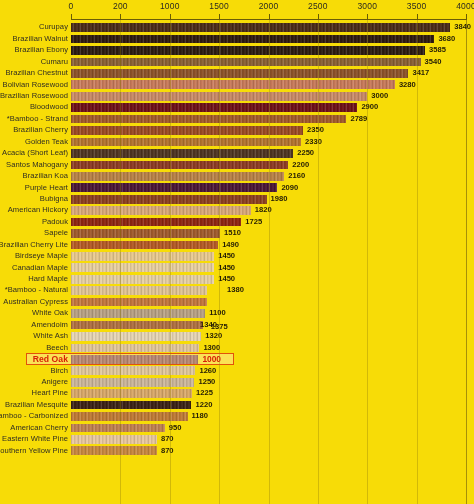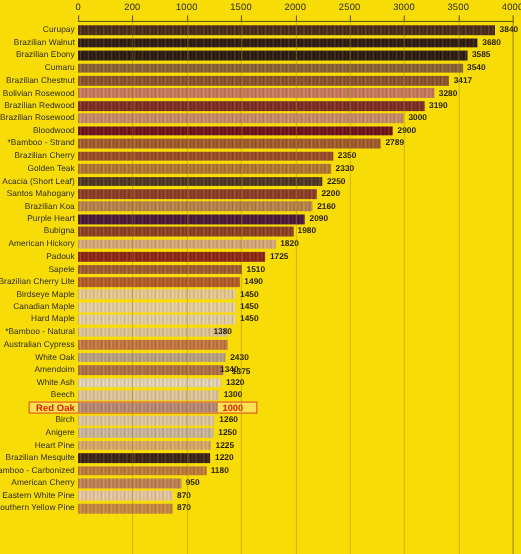--- a/index.html
+++ b/index.html
@@ -183,25 +183,20 @@
         <div class="row-label">Brazilian Chestnut</div>
         <div class="bar" style="width: 337.429px; background-color: rgb(141, 82, 40); background-image: repeating-linear-gradient(90deg, rgba(0, 0, 0, 0.22) 0px, rgba(0, 0, 0, 0) 1.2px, rgba(255, 255, 255, 0.16) 2.4px, rgba(0, 0, 0, 0.1) 3.6px, rgba(0, 0, 0, 0) 5px, rgba(255, 255, 255, 0.1) 6.2px, rgba(0, 0, 0, 0.16) 7px);"></div>
         <div class="bar-value" style="left: 412.429px;">3417</div>
       </div>
       <div class="row">
         <div class="row-label">Bolivian Rosewood</div>
         <div class="bar" style="width: 323.9px; background-color: rgb(201, 122, 90); background-image: repeating-linear-gradient(90deg, rgba(0, 0, 0, 0.22) 0px, rgba(0, 0, 0, 0) 1.2px, rgba(255, 255, 255, 0.16) 2.4px, rgba(0, 0, 0, 0.1) 3.6px, rgba(0, 0, 0, 0) 5px, rgba(255, 255, 255, 0.1) 6.2px, rgba(0, 0, 0, 0.16) 7px);"></div>
         <div class="bar-value" style="left: 398.9px;">3280</div>
       </div>
       <div class="row">
-        <div class="row-label">Brazilian Redwood</div>
-        <div class="bar" style="width: 315.012px; background-color: rgb(125, 42, 32); background-image: repeating-linear-gradient(90deg, rgba(0, 0, 0, 0.22) 0px, rgba(0, 0, 0, 0) 1.2px, rgba(255, 255, 255, 0.16) 2.4px, rgba(0, 0, 0, 0.1) 3.6px, rgba(0, 0, 0, 0) 5px, rgba(255, 255, 255, 0.1) 6.2px, rgba(0, 0, 0, 0.16) 7px);"></div>
-        <div class="bar-value" style="left: 390.012px;">3190</div>
-      </div>
-      <div class="row">
         <div class="row-label">Brazilian Rosewood</div>
         <div class="bar" style="width: 296.25px; background-color: rgb(201, 138, 102); background-image: repeating-linear-gradient(90deg, rgba(0, 0, 0, 0.22) 0px, rgba(0, 0, 0, 0) 1.2px, rgba(255, 255, 255, 0.16) 2.4px, rgba(0, 0, 0, 0.1) 3.6px, rgba(0, 0, 0, 0) 5px, rgba(255, 255, 255, 0.1) 6.2px, rgba(0, 0, 0, 0.16) 7px);"></div>
         <div class="bar-value" style="left: 371.25px;">3000</div>
       </div>
       <div class="row">
         <div class="row-label">Bloodwood</div>
         <div class="bar" style="width: 286.375px; background-color: rgb(110, 15, 22); background-image: repeating-linear-gradient(90deg, rgba(0, 0, 0, 0.22) 0px, rgba(0, 0, 0, 0) 1.2px, rgba(255, 255, 255, 0.16) 2.4px, rgba(0, 0, 0, 0.1) 3.6px, rgba(0, 0, 0, 0) 5px, rgba(255, 255, 255, 0.1) 6.2px, rgba(0, 0, 0, 0.16) 7px);"></div>
         <div class="bar-value" style="left: 361.375px;">2900</div>
       </div>
       <div class="row">
@@ -275,31 +270,31 @@
         <div class="bar-value" style="left: 218.188px;">1450</div>
       </div>
       <div class="row">
         <div class="row-label">Hard Maple</div>
         <div class="bar" style="width: 143.188px; background-color: rgb(230, 207, 162); background-image: repeating-linear-gradient(90deg, rgba(0, 0, 0, 0.22) 0px, rgba(0, 0, 0, 0) 1.2px, rgba(255, 255, 255, 0.16) 2.4px, rgba(0, 0, 0, 0.1) 3.6px, rgba(0, 0, 0, 0) 5px, rgba(255, 255, 255, 0.1) 6.2px, rgba(0, 0, 0, 0.16) 7px);"></div>
         <div class="bar-value" style="left: 218.188px;">1450</div>
       </div>
       <div class="row">
         <div class="row-label">*Bamboo - Natural</div>
         <div class="bar" style="width: 136.275px; background-color: rgb(224, 196, 148); background-image: repeating-linear-gradient(90deg, rgba(0, 0, 0, 0.22) 0px, rgba(0, 0, 0, 0) 1.2px, rgba(255, 255, 255, 0.16) 2.4px, rgba(0, 0, 0, 0.1) 3.6px, rgba(0, 0, 0, 0) 5px, rgba(255, 255, 255, 0.1) 6.2px, rgba(0, 0, 0, 0.16) 7px);"></div>
-        <div class="bar-value" style="left: 194px; text-align: right;">1380</div>
+        <div class="bar-value" style="left: 227px; text-align: right;">1380</div>
       </div>
       <div class="row">
         <div class="row-label">Australian Cypress</div>
         <div class="bar" style="width: 135.781px; background-color: rgb(196, 118, 60); background-image: repeating-linear-gradient(90deg, rgba(0, 0, 0, 0.22) 0px, rgba(0, 0, 0, 0) 1.2px, rgba(255, 255, 255, 0.16) 2.4px, rgba(0, 0, 0, 0.1) 3.6px, rgba(0, 0, 0, 0) 5px, rgba(255, 255, 255, 0.1) 6.2px, rgba(0, 0, 0, 0.16) 7px);"></div>
         <div class="bar-value" style="left: 210.781px; margin-top: 25px;">1375</div>
       </div>
       <div class="row">
         <div class="row-label">White Oak</div>
         <div class="bar" style="width: 134.3px; background-color: rgb(184, 161, 132); background-image: repeating-linear-gradient(90deg, rgba(0, 0, 0, 0.22) 0px, rgba(0, 0, 0, 0) 1.2px, rgba(255, 255, 255, 0.16) 2.4px, rgba(0, 0, 0, 0.1) 3.6px, rgba(0, 0, 0, 0) 5px, rgba(255, 255, 255, 0.1) 6.2px, rgba(0, 0, 0, 0.16) 7px);"></div>
-        <div class="bar-value" style="left: 209.3px;">2430</div>
+        <div class="bar-value" style="left: 209.3px;">1100</div>
       </div>
       <div class="row">
         <div class="row-label">Amendoim</div>
         <div class="bar" style="width: 132.325px; background-color: rgb(176, 112, 64); background-image: repeating-linear-gradient(90deg, rgba(0, 0, 0, 0.22) 0px, rgba(0, 0, 0, 0) 1.2px, rgba(255, 255, 255, 0.16) 2.4px, rgba(0, 0, 0, 0.1) 3.6px, rgba(0, 0, 0, 0) 5px, rgba(255, 255, 255, 0.1) 6.2px, rgba(0, 0, 0, 0.16) 7px);"></div>
         <div class="bar-value" style="left: 200px;">1340</div>
       </div>
       <div class="row">
         <div class="row-label">White Ash</div>
         <div class="bar" style="width: 130.35px; background-color: rgb(230, 213, 180); background-image: repeating-linear-gradient(90deg, rgba(0, 0, 0, 0.22) 0px, rgba(0, 0, 0, 0) 1.2px, rgba(255, 255, 255, 0.16) 2.4px, rgba(0, 0, 0, 0.1) 3.6px, rgba(0, 0, 0, 0) 5px, rgba(255, 255, 255, 0.1) 6.2px, rgba(0, 0, 0, 0.16) 7px);"></div>
         <div class="bar-value" style="left: 205.35px;">1320</div>

